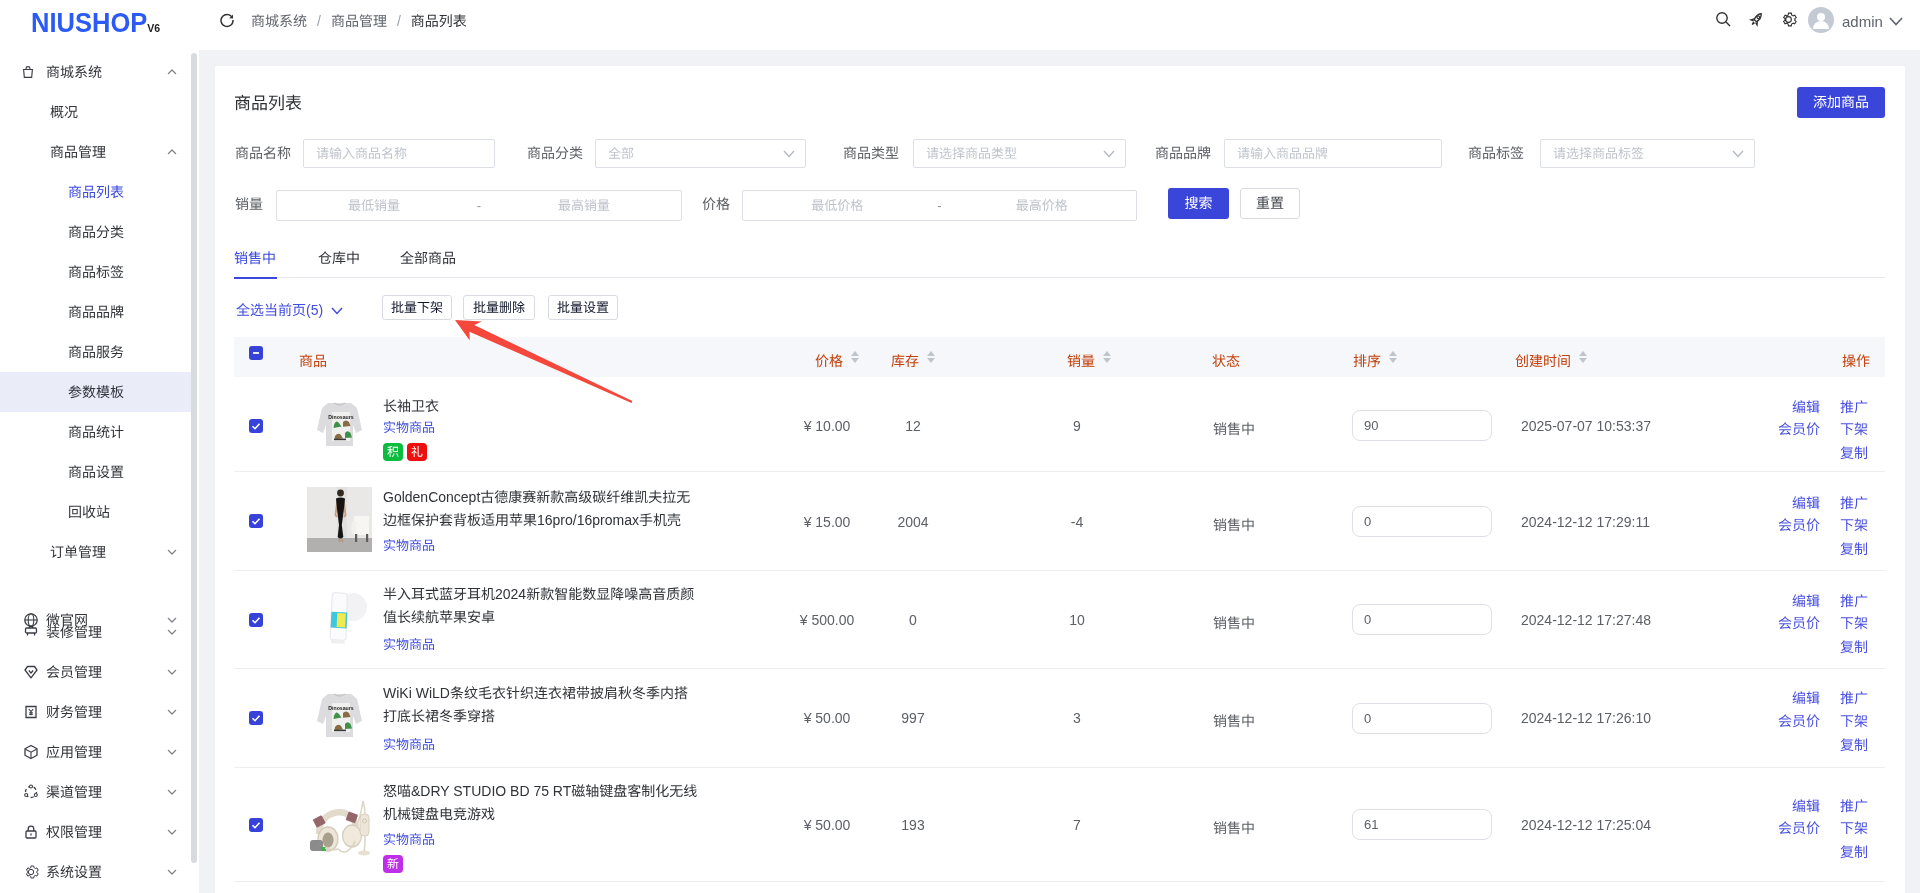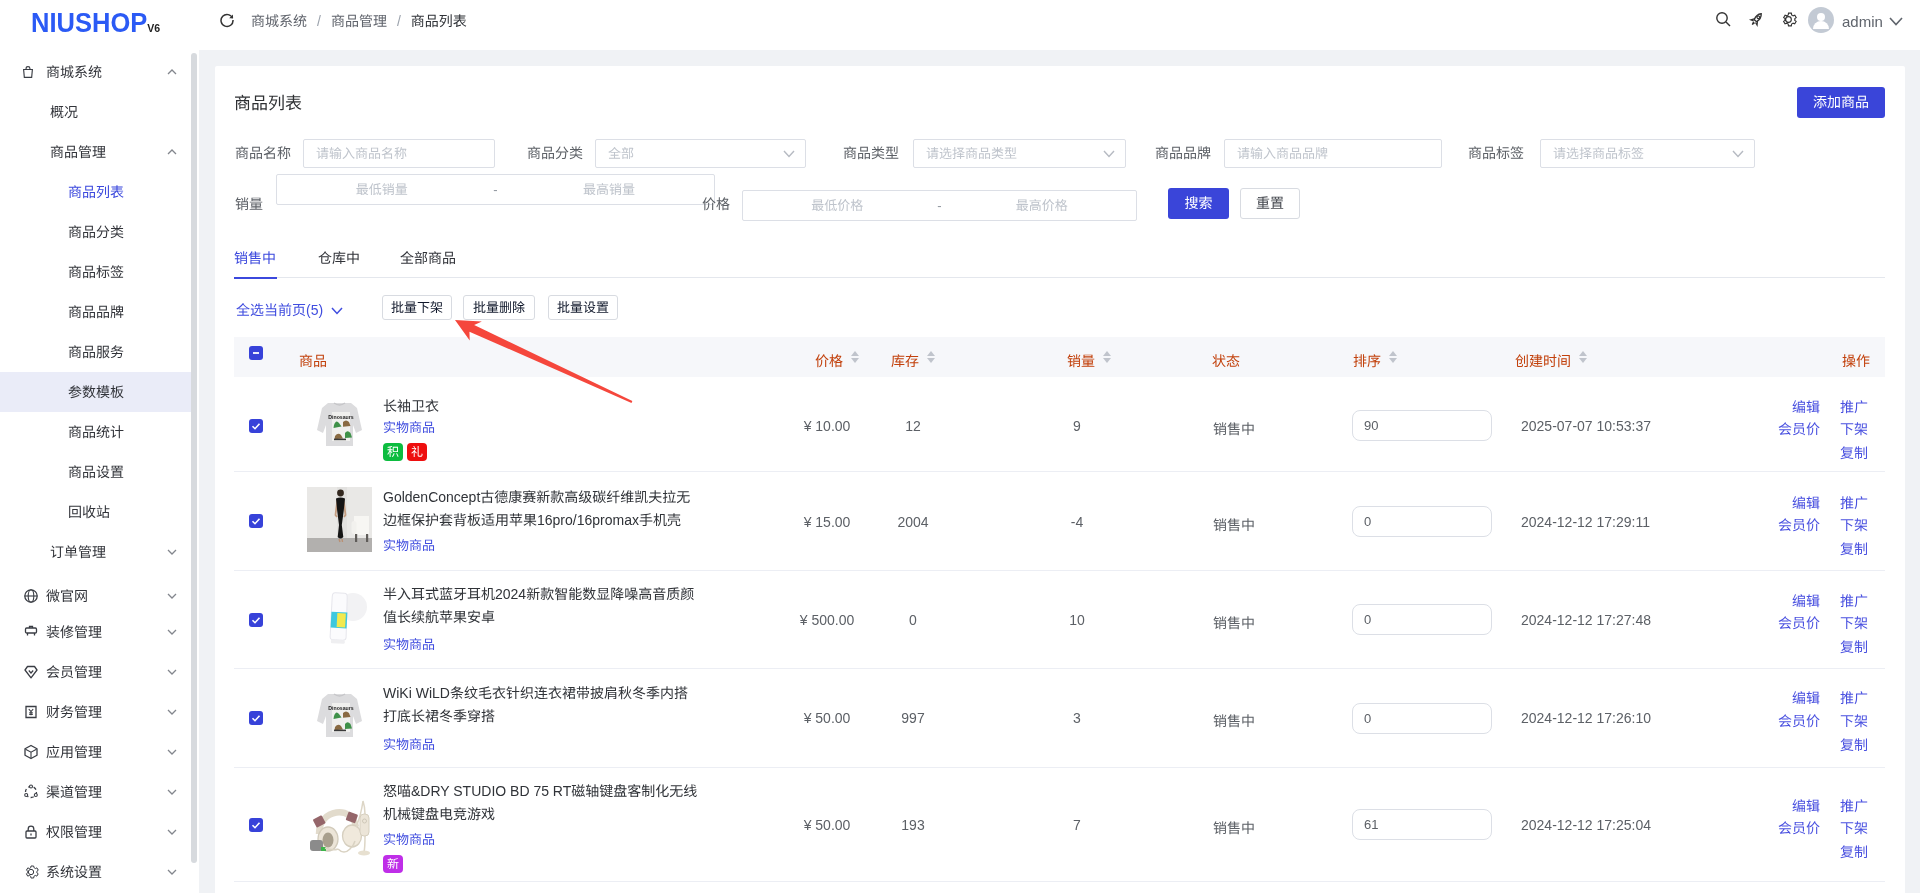--- a/index.html
+++ b/index.html
@@ -120,21 +120,21 @@
     </div>
   <div class="mi lv3" style="top:492px">
       <span class="txt">回收站</span>
     </div>
   <div class="mi lv2" style="top:532px">
       <span class="txt">订单管理</span>
       <svg class="ar" width="10" height="6" viewBox="0 0 10 6">
         <polyline points="1,1 5,5 9,1" fill="none" stroke="#83868d" stroke-width="1.3"></polyline>
       </svg>
     </div>
-  <div class="mi lv1" style="top:576px">
+  <div class="mi lv1" style="top:600px">
       <svg class="ic" width="16" height="16" viewBox="0 0 16 16">
         <circle cx="8" cy="8" r="6.2" fill="none" stroke="#3a3d44" stroke-width="1.3"></circle>
         <ellipse cx="8" cy="8" rx="2.8" ry="6.2" fill="none" stroke="#3a3d44" stroke-width="1.1"></ellipse>
         <line x1="1.8" y1="8" x2="14.2" y2="8" stroke="#3a3d44" stroke-width="1.1"></line>
       </svg>
       <span class="txt">微官网</span>
       <svg class="ar" width="10" height="6" viewBox="0 0 10 6">
         <polyline points="1,1 5,5 9,1" fill="none" stroke="#83868d" stroke-width="1.3"></polyline>
       </svg>
     </div>
@@ -260,21 +260,21 @@
           <polyline points="1,1 6,6.5 11,1" fill="none" stroke="#b6bac2" stroke-width="1.4"></polyline>
         </svg></div>
   <div class="flabel" style="left:940px;top:73px">商品品牌</div>
   <div class="finput" style="left:1009px;top:73px;width:218px">请输入商品品牌</div>
   <div class="flabel" style="left:1253px;top:73px">商品标签</div>
   <div class="fselect" style="left:1325px;top:73px;width:215px">请选择商品标签<svg width="12" height="8" viewBox="0 0 12 8">
           <polyline points="1,1 6,6.5 11,1" fill="none" stroke="#b6bac2" stroke-width="1.4"></polyline>
         </svg></div>
 
   <div class="flabel" style="left:20px;top:124px">销量</div>
-  <div class="frange" style="left:61px;top:108px;width:439px">
+  <div class="frange" style="left:61px;top:124px;width:406px">
         <span class="lo" style="left:0">最低销量</span>
         <span class="dash">-</span>
         <span class="hi">最高销量</span>
       </div>
   <div class="flabel" style="left:487px;top:124px">价格</div>
   <div class="frange" style="left:527px;top:124px;width:395px">
         <span class="lo" style="left:0">最低价格</span>
         <span class="dash">-</span>
         <span class="hi">最高价格</span>
       </div>

